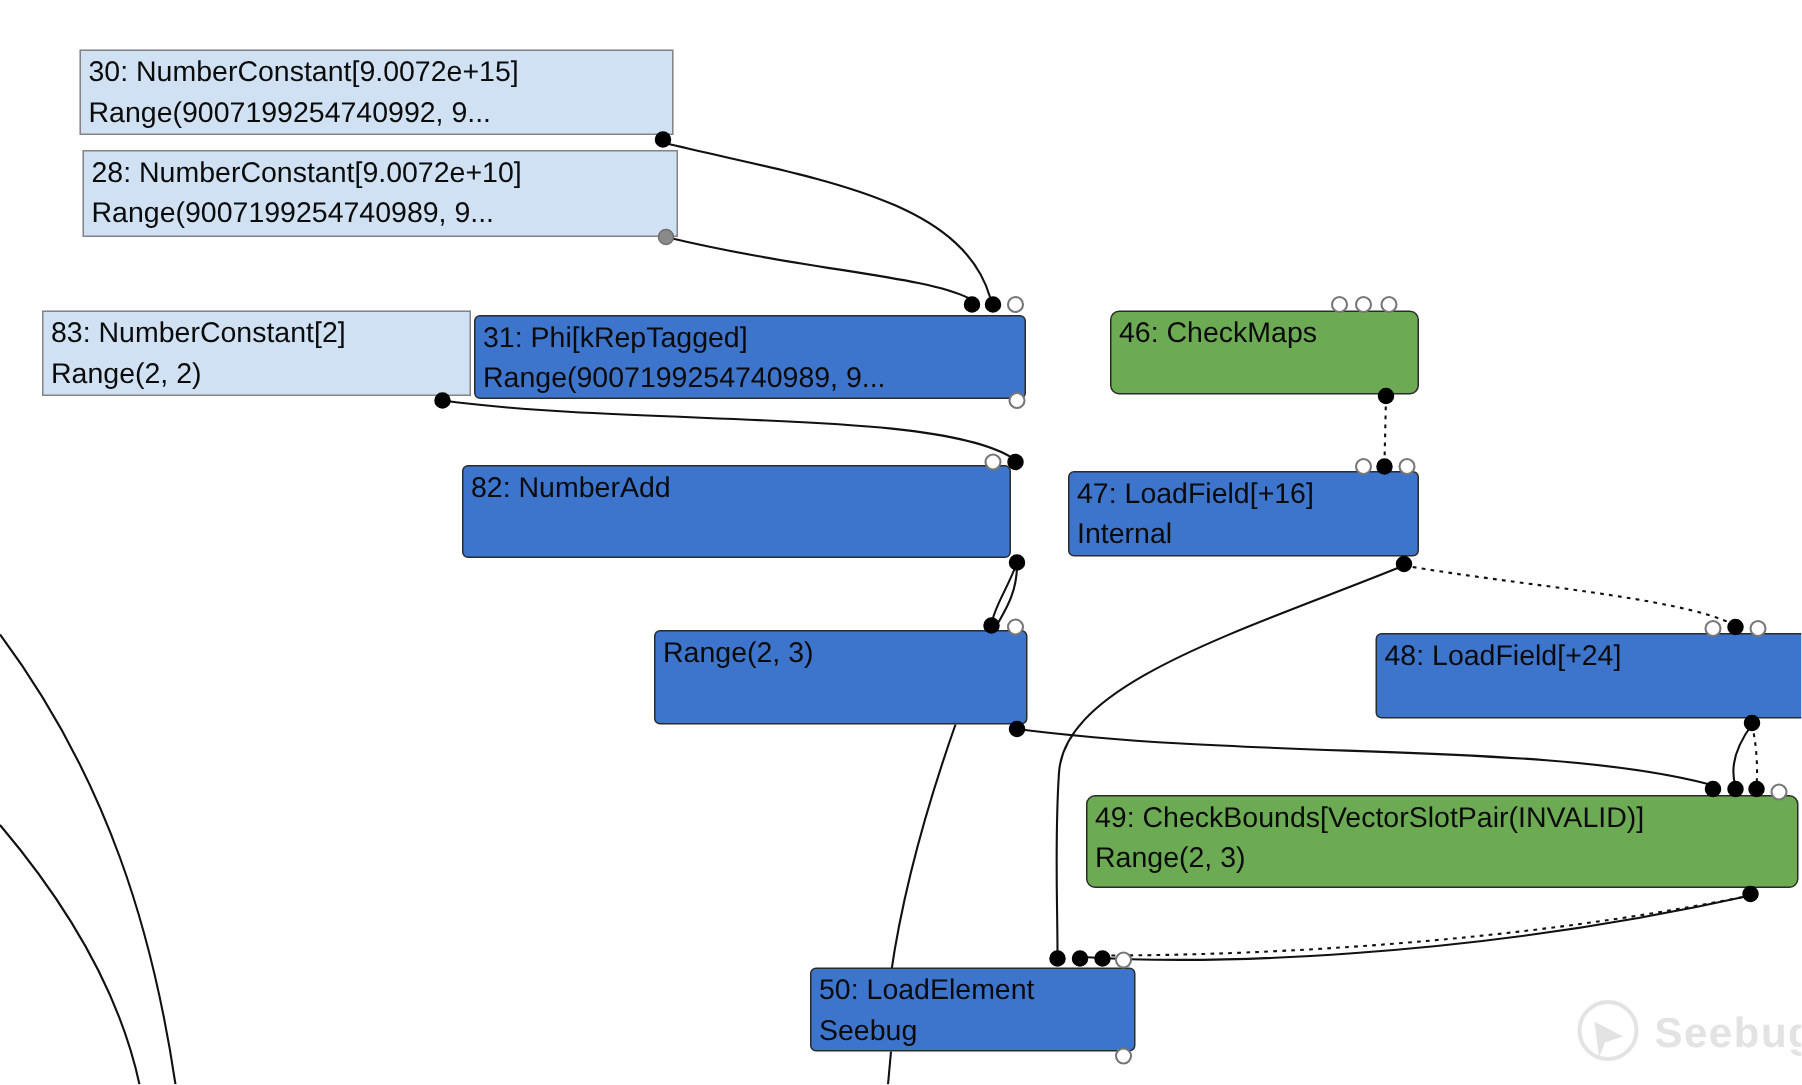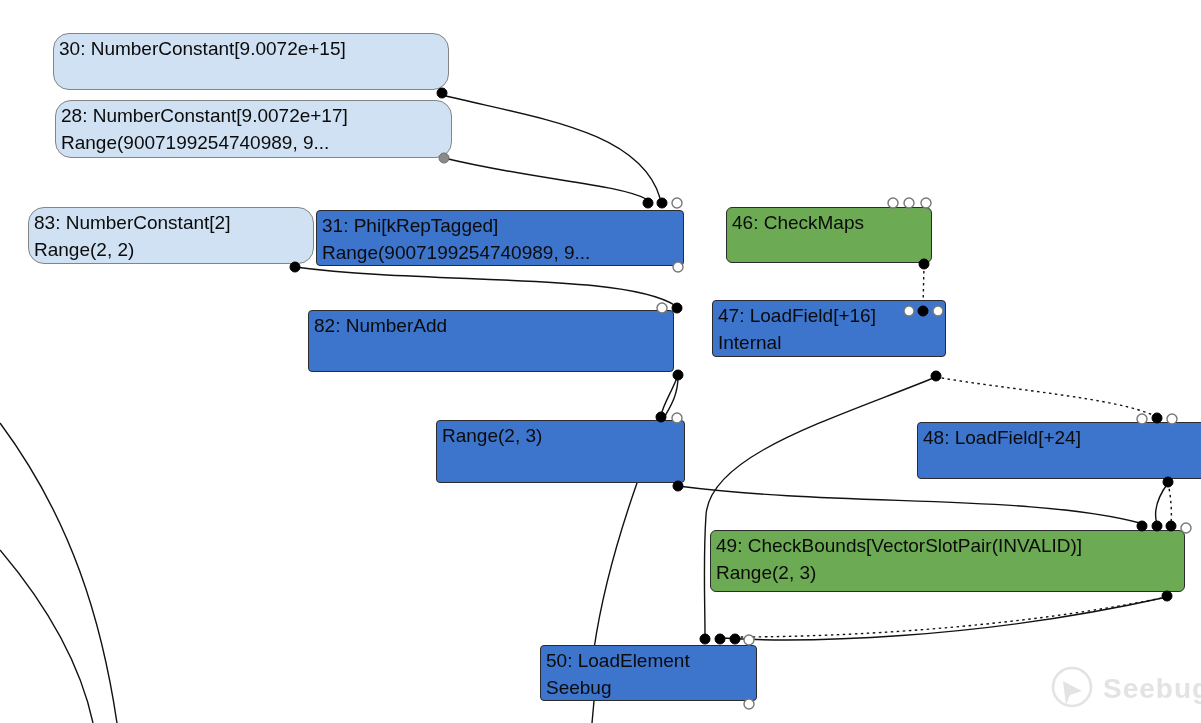--- a/index.html
+++ b/index.html
@@ -13,23 +13,23 @@
   .edge{fill:none;stroke:var(--edge,#111);stroke-width:1.4;}
   .edge.dotted{stroke-dasharray:2.5,3.5;}
   .pf{fill:var(--port-fill,#000);stroke:#000;stroke-width:1;}
   .pg{fill:var(--inactive-output-port,#8a8a8a);stroke:#6e6e6e;stroke-width:1;}
   .ph{fill:#fff;stroke:var(--port-hollow-stroke,#777);stroke-width:1.4;}
   .node{
     position:absolute;z-index:2;box-sizing:border-box;
     padding:1px 5px 0 5px;font-size:19px;line-height:27px;color:#0b0b0b;
     white-space:nowrap;overflow:hidden;
   }
-  .node.constant{background:var(--constant-node,#cfe1f2);border:1.6px solid var(--constant-border,#848484);border-radius:16px;}
+  .node.constant{background:var(--constant-node,#cfe1f2);border:1.6px solid var(--constant-border,#848484);border-radius:0;}
   .node.simplified{background:var(--simplified-node,#3d74cc);border:1px solid var(--node-border,#2b2b2b);border-radius:4px;}
-  .node.check{background:var(--check-node,#6caa53);border:1px solid var(--node-border,#2b2b2b);border-radius:6px;}
+  .node.check{background:var(--check-node,#6caa53);border:1px solid var(--node-border,#2b2b2b);border-radius:6px;margin-left:14px;}
   .node .l1,.node .l2{height:27px;}
   #watermark{
     position:absolute;z-index:4;left:1050px;top:664px;display:flex;align-items:center;gap:7px;
     color:var(--watermark,#e3e3e3);user-select:none;
   }
   #watermark .wm-text{font-size:28px;font-weight:600;letter-spacing:1px;}
 </style>
 </head>
 <body>
 
@@ -50,24 +50,25 @@
     <path class="edge dotted" d="M1167,597 C990,633 805,637 737,637"></path>
     <path class="edge" d="M1167,597 C975,640 800,643 722,638"></path>
     <path class="edge" d="M637,483 C617,540 601,600 594,649"></path>
     <path class="edge" d="M594,701 L592,723"></path>
     <path class="edge" d="M0,423 C72,520 102,622 117,723"></path>
     <path class="edge" d="M0,550 C55,615 82,672 93,723"></path>
   </svg>
 
   <div class="node constant" style="left:53px;top:33px;width:396px;height:57px">
     <div class="l1">30: NumberConstant[9.0072e+15]</div>
+    <div class="l2">Range(9007199254740992, 9...</div>
   </div>
 
   <div class="node constant" style="left:55px;top:100px;width:397px;height:58px">
-    <div class="l1">28: NumberConstant[9.0072e+17]</div>
+    <div class="l1">28: NumberConstant[9.0072e+10]</div>
     <div class="l2">Range(9007199254740989, 9...</div>
   </div>
 
   <div class="node constant" style="left:28px;top:207px;width:286px;height:57px">
     <div class="l1">83: NumberConstant[2]</div>
     <div class="l2">Range(2, 2)</div>
   </div>
 
   <div class="node simplified" style="left:316px;top:210px;width:368px;height:56px">
     <div class="l1">31: Phi[kRepTagged]</div>
@@ -76,21 +77,21 @@
 
   <div class="node check" style="left:726px;top:207px;width:206px;height:56px">
     <div class="l1">46: CheckMaps</div>
     <div class="l2"></div>
   </div>
 
   <div class="node simplified" style="left:308px;top:310px;width:366px;height:62px">
     <div class="l1">82: NumberAdd</div>
   </div>
 
-  <div class="node simplified" style="left:712px;top:300px;width:234px;height:57px">
+  <div class="node simplified" style="left:712px;top:314px;width:234px;height:57px">
     <div class="l1">47: LoadField[+16]</div>
     <div class="l2">Internal</div>
   </div>
 
   <div class="node simplified" style="left:436px;top:420px;width:249px;height:63px">
     <div class="l2">Range(2, 3)</div>
   </div>
 
   <div class="node simplified" style="left:917px;top:422px;width:307px;height:57px">
     <div class="l1">48: LoadField[+24]</div>

